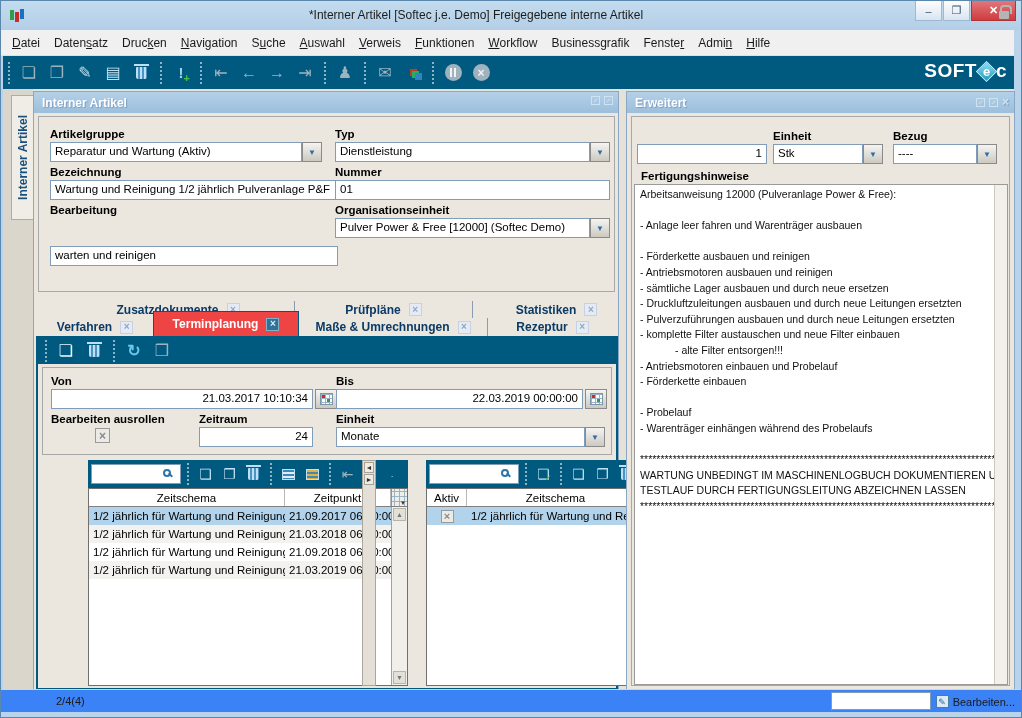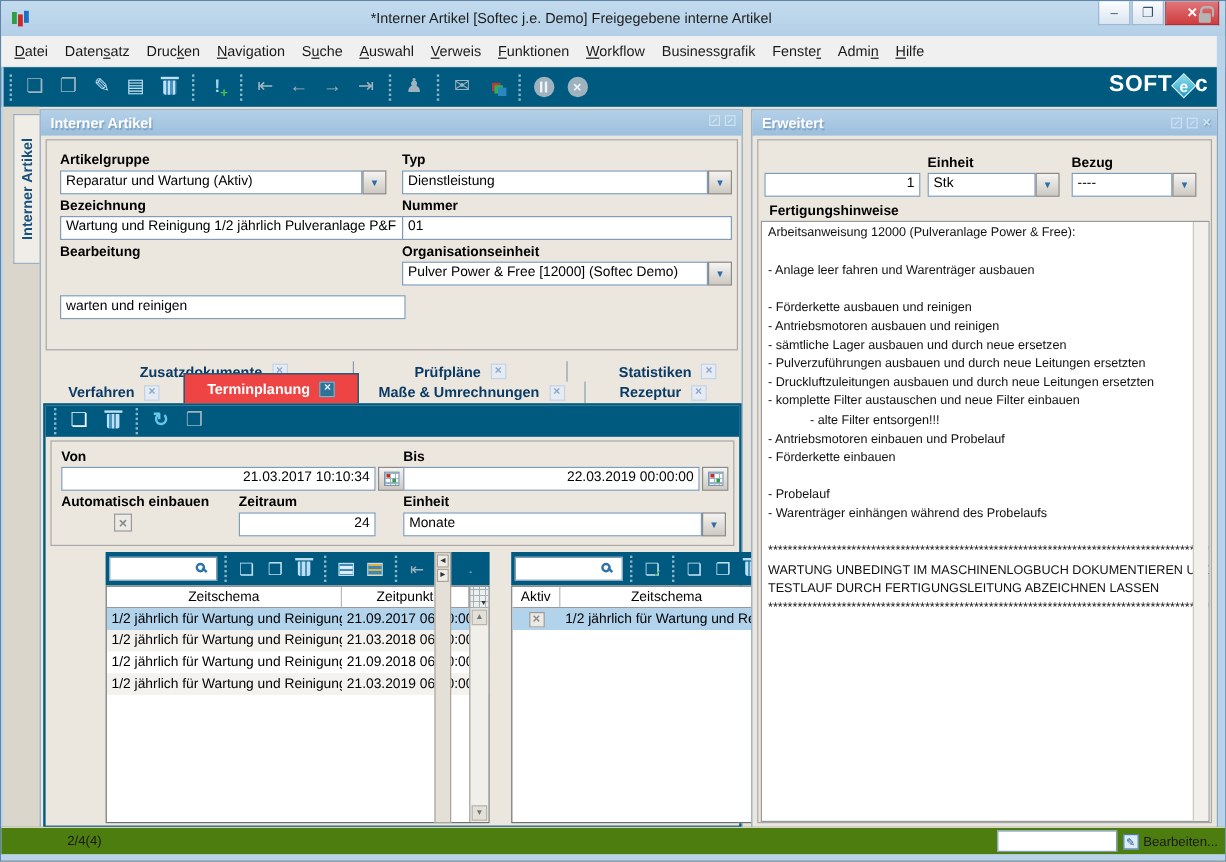--- a/index.html
+++ b/index.html
@@ -210,21 +210,21 @@
   
   .erw-panel { left:625px; top:90px; width:389px; height:600px; }
   .erw-box { position:absolute; left:4px; top:24px; right:4px; bottom:4px; border:1px solid #a8a8a8; }
   .ta { position:absolute; left:7px; top:92px; width:374px; height:501px; background:#fff;
         border:1px solid #9a9a9a; padding:3px 0 3px 5px; overflow:hidden; }
   .hline { height:15.6px; font-size:10.5px; white-space:pre; overflow:hidden; color:#111; }
   .ta-sb { position:absolute; right:0; top:0; bottom:0; width:13px; background:#f2f0ea;
         border-left:1px solid #ccc8c0; }
 
   
-  .statusbar { position:absolute; left:0; right:0; bottom:5px; height:23px; background:#4d7c0f;
+  .statusbar { position:absolute; left:0; right:0; bottom:5px; height:23px; background:#3b82f6;
         border-top:1px solid #d8d4cc; font-size:11px; color:#1a1a1a; }
   .sb-record { position:absolute; left:55px; top:5px; }
   .sb-input { position:absolute; right:90px; top:2px; width:100px; height:18px; background:#fff;
         border:1px solid #7f9db9; }
   .sb-btn { position:absolute; right:4px; top:2px; height:19px; display:flex; align-items:center;
         gap:4px; padding:0 2px; }
   .sb-edit-icon { width:13px; height:13px; background:#dcebf7; border:1px solid #4a7ca8; color:#1d5e8e;
         font-size:9px; display:flex; align-items:center; justify-content:center; }
   .sb-edit-icon::before { content:'✎'; }
 </style>
@@ -394,21 +394,21 @@
         <span class="calbtn" style="left:277px;top:25px;">
             <span class="cal"></span>
           </span>
 
         <span class="lbl" style="left:298px;top:11px;">Bis</span>
         <div class="inp r" style="left:298px;top:25px;width:247px;">22.03.2019 00:00:00</div>
         <span class="calbtn" style="left:547px;top:25px;">
             <span class="cal"></span>
           </span>
 
-        <span class="lbl" style="left:13px;top:49px;">Automatisch einbauen</span>
+        <span class="lbl" style="left:13px;top:49px;">Bearbeiten ausrollen</span>
         <span class="cbx" style="left:57px;top:64px;"></span>
 
         <span class="lbl" style="left:161px;top:49px;">Zeitraum</span>
         <div class="inp r" style="left:161px;top:63px;width:114px;">24</div>
 
         <span class="lbl" style="left:298px;top:49px;">Einheit</span>
         <div class="inp" style="left:298px;top:63px;width:249px;">Monate</div>
         <span class="dd" style="left:547px;top:63px;"></span>
 
         <div class="listcol left">
@@ -545,22 +545,22 @@
     <div class="ta">
       <div>
 
       <div class="hline">Arbeitsanweisung 12000 (Pulveranlage Power &amp; Free):</div>
           <div class="hline"></div>
           <div class="hline">- Anlage leer fahren und Warenträger ausbauen</div>
           <div class="hline"></div>
           <div class="hline">- Förderkette ausbauen und reinigen</div>
           <div class="hline">- Antriebsmotoren ausbauen und reinigen</div>
           <div class="hline">- sämtliche Lager ausbauen und durch neue ersetzen</div>
+          <div class="hline">- Druckluftzuleitungen ausbauen und durch neue Leitungen ersetzten</div>
           <div class="hline">- Pulverzuführungen ausbauen und durch neue Leitungen ersetzten</div>
-          <div class="hline">- Druckluftzuleitungen ausbauen und durch neue Leitungen ersetzten</div>
           <div class="hline">- komplette Filter austauschen und neue Filter einbauen</div>
           <div class="hline">            - alte Filter entsorgen!!!</div>
           <div class="hline">- Antriebsmotoren einbauen und Probelauf</div>
           <div class="hline">- Förderkette einbauen</div>
           <div class="hline"></div>
           <div class="hline">- Probelauf</div>
           <div class="hline">- Warenträger einhängen während des Probelaufs</div>
           <div class="hline"></div>
           <div class="hline">************************************************************************************************</div>
           <div class="hline">WARTUNG UNBEDINGT IM MASCHINENLOGBUCH DOKUMENTIEREN UND</div>

